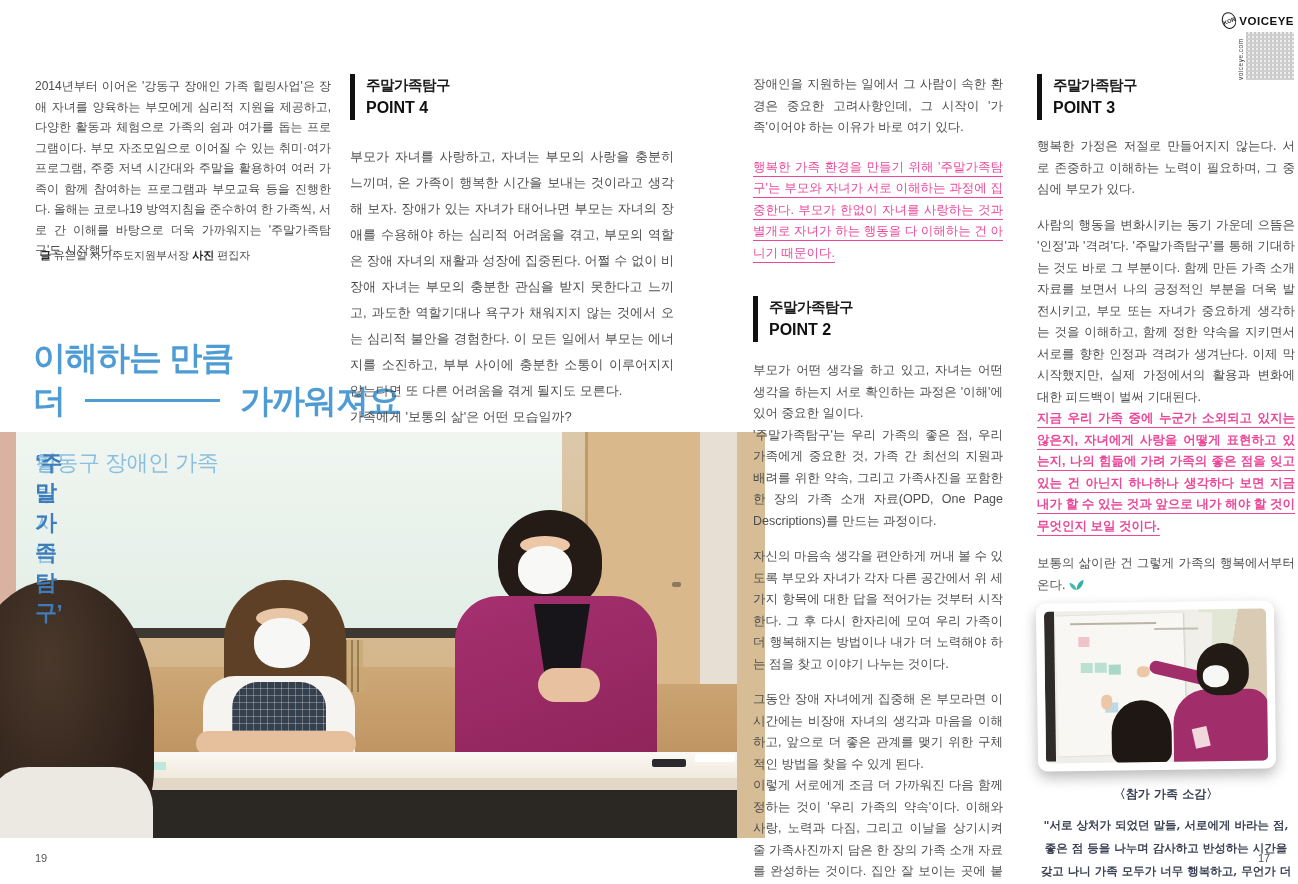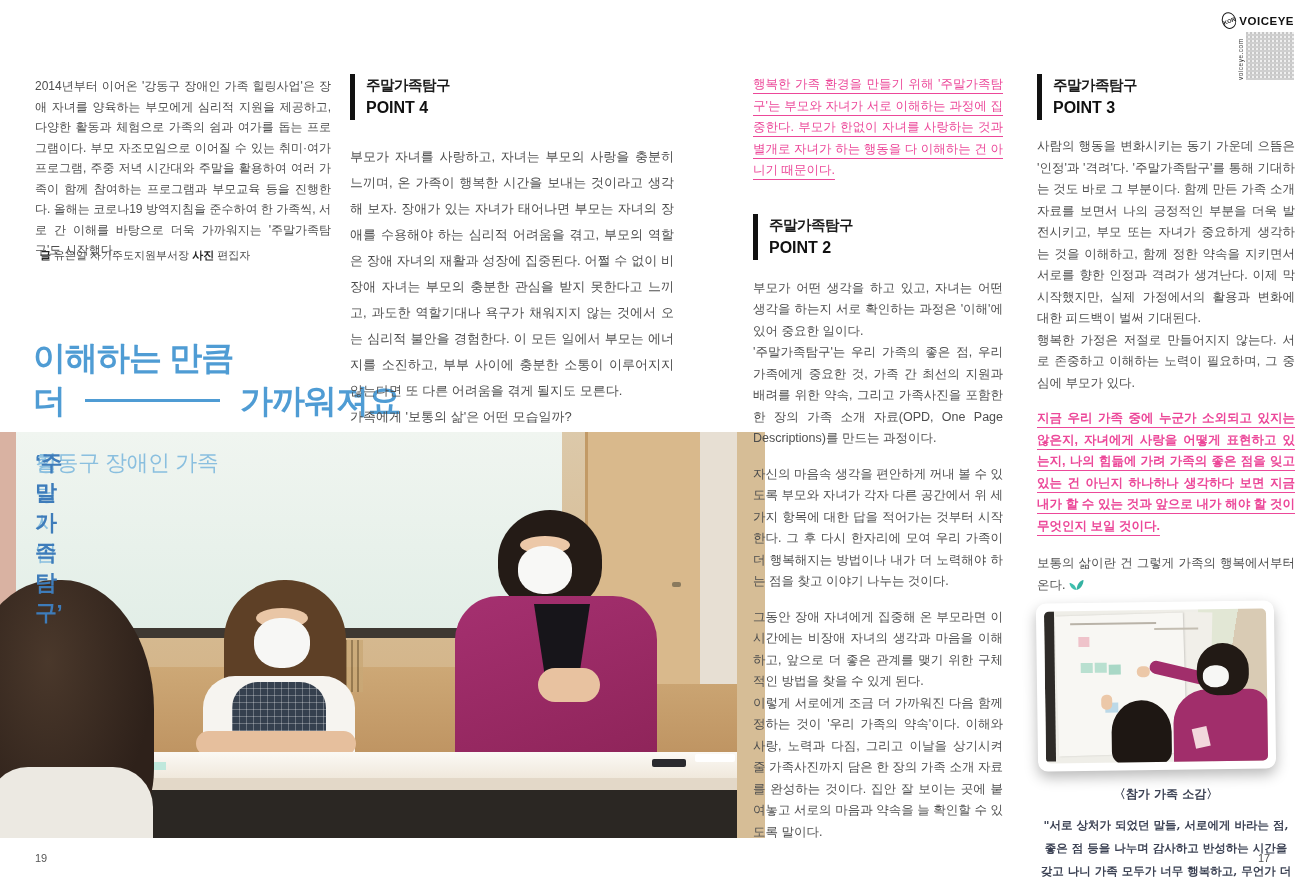--- a/index.html
+++ b/index.html
@@ -192,20 +192,21 @@
       <div>
         <div class="pt-kicker">주말가족탐구</div>
         <div class="pt-title">POINT 4</div>
       </div>
     </div>
     <p>부모가 자녀를 사랑하고, 자녀는 부모의 사랑을 충분히 느끼며, 온 가족이 행복한 시간을 보내는 것이라고 생각해 보자. 장애가 있는 자녀가 태어나면 부모는 자녀의 장애를 수용해야 하는 심리적 어려움을 겪고, 부모의 역할은 장애 자녀의 재활과 성장에 집중된다. 어쩔 수 없이 비장애 자녀는 부모의 충분한 관심을 받지 못한다고 느끼고, 과도한 역할기대나 욕구가 채워지지 않는 것에서 오는 심리적 불안을 경험한다. 이 모든 일에서 부모는 에너지를 소진하고, 부부 사이에 충분한 소통이 이루어지지 않는다면 또 다른 어려움을 겪게 될지도 모른다.</p>
     <p>가족에게 '보통의 삶'은 어떤 모습일까?</p>
   </div>
 
   <div class="abs col col3">
+    <p style="margin-bottom:18px;">장애인을 지원하는 일에서 그 사람이 속한 환경은 중요한 고려사항인데, 그 시작이 '가족'이어야 하는 이유가 바로 여기 있다.</p>
     <p class="u" style="margin-bottom:32px;">행복한 가족 환경을 만들기 위해 '주말가족탐구'는 부모와 자녀가 서로 이해하는 과정에 집중한다. 부모가 한없이 자녀를 사랑하는 것과 별개로 자녀가 하는 행동을 다 이해하는 건 아니기 때문이다.</p>
     <div class="pt-head" style="margin-bottom:18px;">
       <div class="pt-bar"></div>
       <div>
         <div class="pt-kicker">주말가족탐구</div>
         <div class="pt-title">POINT 2</div>
       </div>
     </div>
     <p>부모가 어떤 생각을 하고 있고, 자녀는 어떤 생각을 하는지 서로 확인하는 과정은 '이해'에 있어 중요한 일이다.</p>
     <p style="margin-bottom:14px;">'주말가족탐구'는 우리 가족의 좋은 점, 우리 가족에게 중요한 것, 가족 간 최선의 지원과 배려를 위한 약속, 그리고 가족사진을 포함한 한 장의 가족 소개 자료(OPD, One Page Descriptions)를 만드는 과정이다.</p>
@@ -215,22 +216,22 @@
   </div>
 
   <div class="abs col col4">
     <div class="pt-head" style="margin-bottom:16px;">
       <div class="pt-bar"></div>
       <div>
         <div class="pt-kicker">주말가족탐구</div>
         <div class="pt-title">POINT 3</div>
       </div>
     </div>
+    <p style="margin-bottom:14px;">행복한 가정은 저절로 만들어지지 않는다. 서로 존중하고 이해하는 노력이 필요하며, 그 중심에 부모가 있다.</p>
     <p>사람의 행동을 변화시키는 동기 가운데 으뜸은 '인정'과 '격려'다. '주말가족탐구'를 통해 기대하는 것도 바로 그 부분이다. 함께 만든 가족 소개 자료를 보면서 나의 긍정적인 부분을 더욱 발전시키고, 부모 또는 자녀가 중요하게 생각하는 것을 이해하고, 함께 정한 약속을 지키면서 서로를 향한 인정과 격려가 생겨난다. 이제 막 시작했지만, 실제 가정에서의 활용과 변화에 대한 피드백이 벌써 기대된다.</p>
-    <p style="margin-bottom:14px;">행복한 가정은 저절로 만들어지지 않는다. 서로 존중하고 이해하는 노력이 필요하며, 그 중심에 부모가 있다.</p>
     <p class="u" style="margin-bottom:16px;font-weight:bold;">지금 우리 가족 중에 누군가 소외되고 있지는 않은지, 자녀에게 사랑을 어떻게 표현하고 있는지, 나의 힘듦에 가려 가족의 좋은 점을 잊고 있는 건 아닌지 하나하나 생각하다 보면 지금 내가 할 수 있는 것과 앞으로 내가 해야 할 것이 무엇인지 보일 것이다.</p>
     <p><span>보통의 삶이란 건 그렇게 가족의 행복에서부터 온다.</span><span class="leaf"><svg width="15" height="12" viewBox="0 0 15 12">
             <path d="M7.5 11 C6.5 6 3 4 0.5 4 C1 8 4 11 7.5 11 Z" fill="#3fbfae"></path>
             <path d="M7.5 11 C8 5 11 1.5 14.5 1 C14.5 6 11.5 10 7.5 11 Z" fill="#35b2a2"></path>
           </svg></span></p>
 
     <div class="polaroid">
       <div class="pp">
         <div class="pp-sheet2"></div>
         <div class="pp-sheet"></div>

